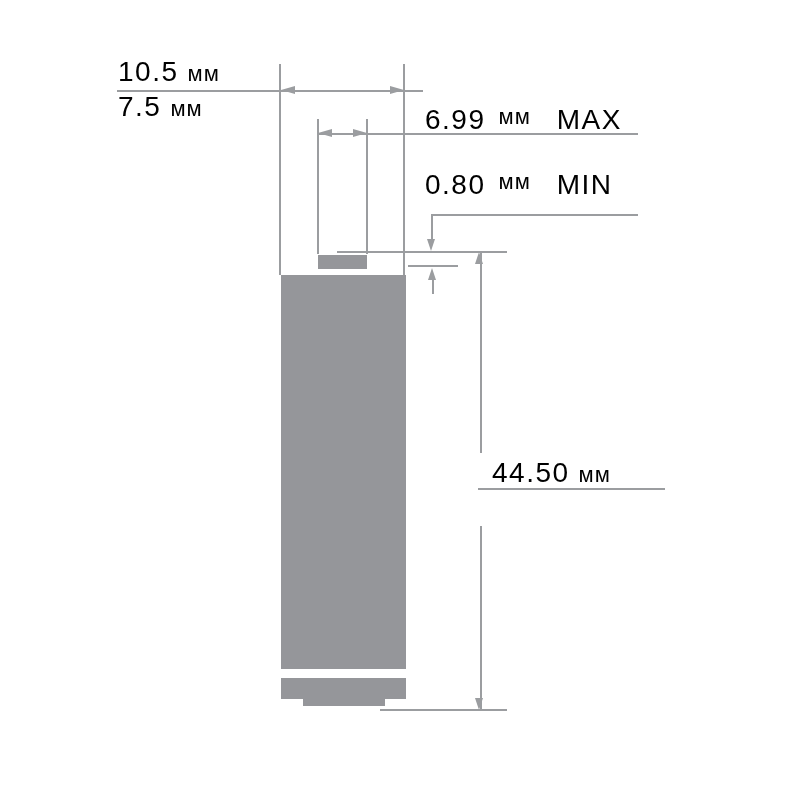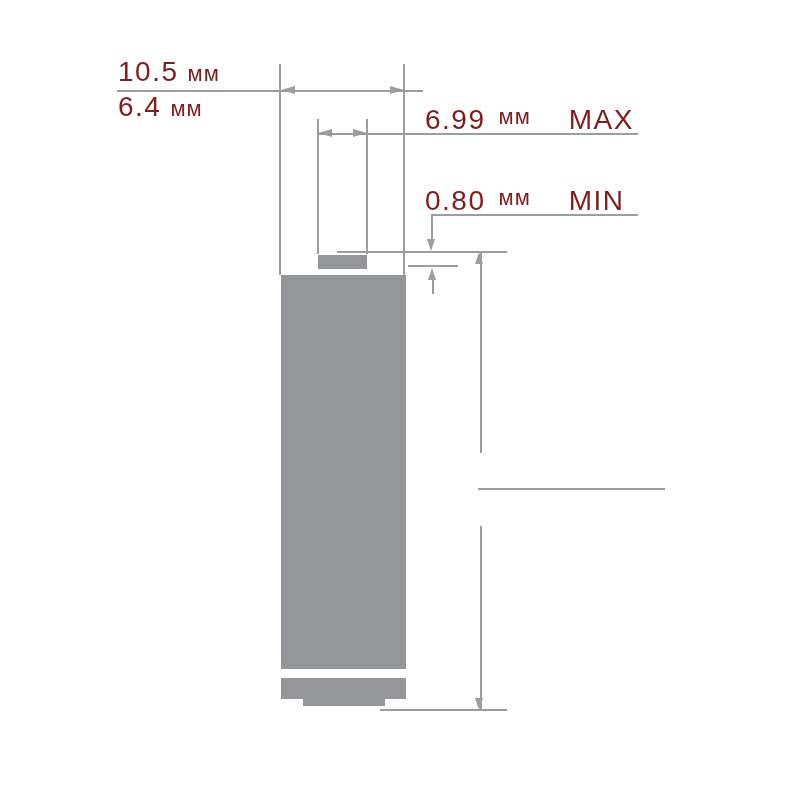--- a/index.html
+++ b/index.html
@@ -34,38 +34,38 @@
     width: 0;
     height: 0;
     border-style: solid;
   }
   .arr-left  { border-width: 4.5px 14px 4.5px 0;  border-color: transparent #9b9da0 transparent transparent; }
   .arr-right { border-width: 4.5px 0 4.5px 14px;  border-color: transparent transparent transparent #9b9da0; }
   .arr-up    { border-width: 0 4.5px 12px 4.5px;  border-color: transparent transparent #9b9da0 transparent; }
   .arr-down  { border-width: 12px 4.5px 0 4.5px;  border-color: #9b9da0 transparent transparent transparent; }
   .dim-text {
     position: absolute;
-    color: #7f1d1d;
+    color: #000000;
     font-size: 28px;
     line-height: 1.1;
     letter-spacing: 1.5px;
     white-space: nowrap;
   }
   .dim-text .unit {
     font-size: 22px;
     letter-spacing: 1px;
     margin-left: 9px;
   }
   .dim-text .unit.raised {
     position: relative;
     top: -5px;
     margin-left: 13px;
   }
   .dim-text .qual {
-    margin-left: 38px;
+    margin-left: 26px;
   }
 </style>
 </head>
 <body>
 
 <div id="canvas">
 
   <div class="shape" style="left:318px; top:255px; width:49px; height:14px;"></div>
   <div class="shape" style="left:281px; top:275px; width:125px; height:394px;"></div>
   <div class="shape" style="left:281px; top:678px; width:125px; height:21px;"></div>
@@ -95,25 +95,28 @@
   <div class="vline" style="left:480px; top:252px; height:201px;"></div>
   <div class="vline" style="left:480px; top:526px; height:184px;"></div>
   <div class="arrow arr-down" style="left:475px; top:698px;"></div>
   <div class="hline" style="left:478px; top:488px; width:187px;"></div>
   <div class="hline" style="left:380px; top:709px; width:127px;"></div>
 
   <div class="dim-text" style="left:118px; top:57px;">
     <span>10.5</span><span class="unit">мм</span>
   </div>
   <div class="dim-text" style="left:118px; top:92px;">
-    <span>6.4</span><span class="unit">мм</span>
+    <span>7.5</span><span class="unit">мм</span>
   </div>
 
   <div class="dim-text" style="left:425px; top:105px;">
     <span>6.99</span><span class="unit raised">мм</span><span class="qual">MAX</span>
   </div>
 
-  <div class="dim-text" style="left:425px; top:186px;">
+  <div class="dim-text" style="left:425px; top:170px;">
     <span>0.80</span><span class="unit raised">мм</span><span class="qual">MIN</span>
   </div>
 
+  <div class="dim-text" style="left:492px; top:458px;">
+    <span>44.50</span><span class="unit">мм</span>
+  </div>
 
 </div>
 
 </body></html>

